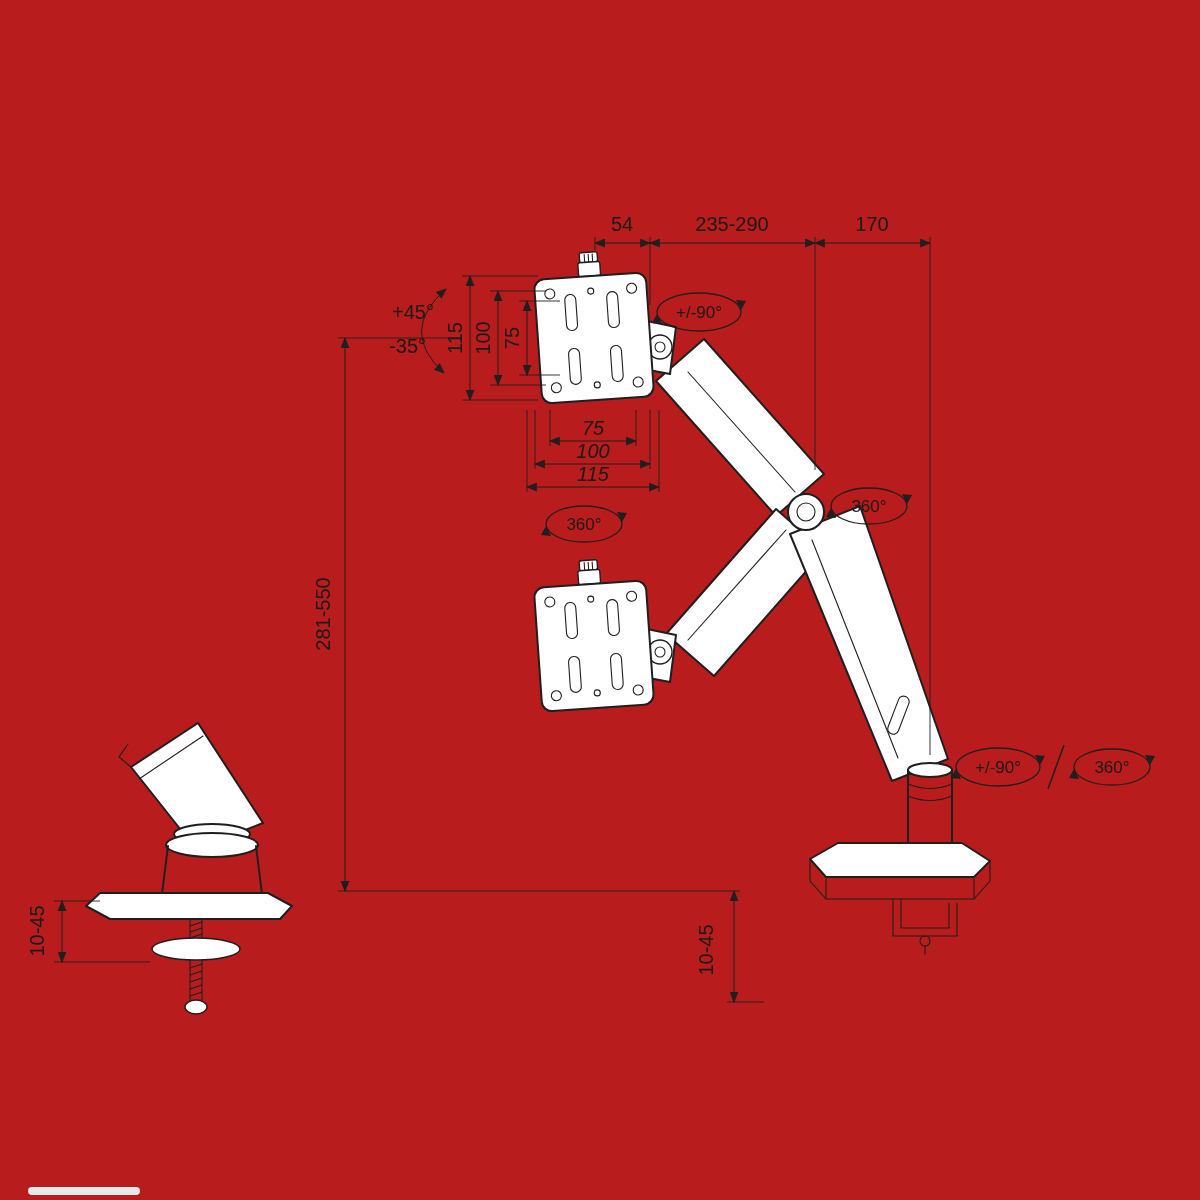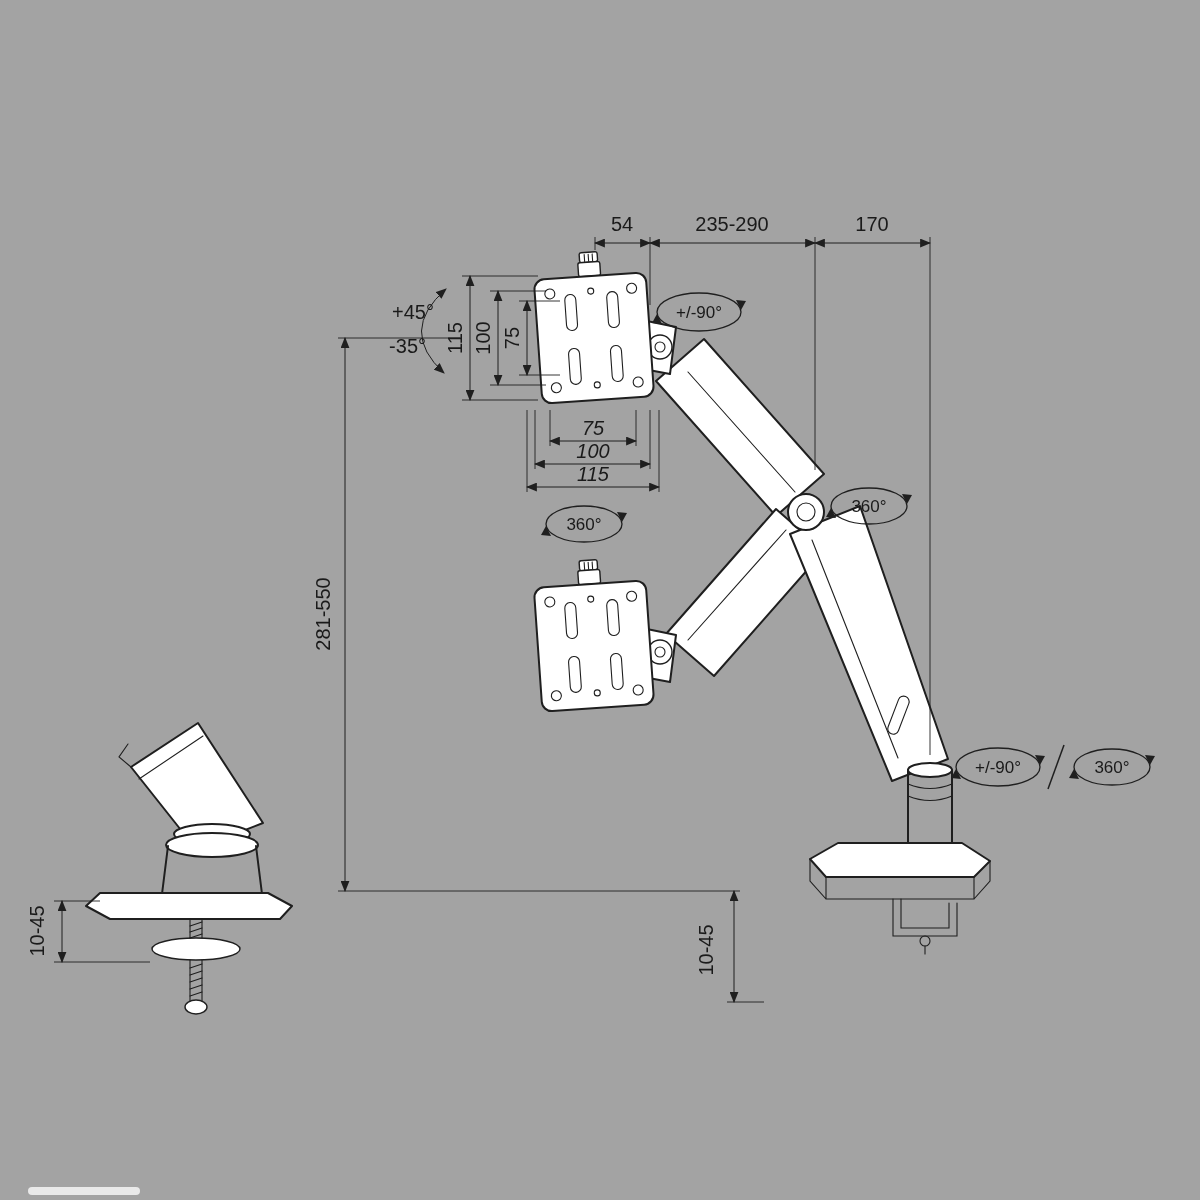--- a/index.html
+++ b/index.html
@@ -1,16 +1,16 @@
 <!DOCTYPE html>
 <html><head>
 <meta charset="utf-8">
 <style>
   html,body{margin:0;padding:0;background:#ffffff;}
-  .stage{width:1200px;height:1200px;position:relative;background:#a3a3a3;overflow:hidden;}
+  .stage{width:1200px;height:1200px;position:relative;background:#b91c1c;overflow:hidden;}
   svg{display:block;}
   .outline{stroke:#1f1f1f;stroke-width:2;fill:#ffffff;stroke-linejoin:round;stroke-linecap:round;}
   .detail{stroke:#1f1f1f;stroke-width:1.1;fill:none;stroke-linecap:round;}
   .ext{stroke:#1f1f1f;stroke-width:0.9;fill:none;}
   .dim{stroke:#1f1f1f;stroke-width:1;fill:none;marker-start:url(#arw);marker-end:url(#arw);}
   .rot{stroke:#1f1f1f;stroke-width:1.3;fill:none;}
   .dimtext{font:20px "Liberation Sans", sans-serif;fill:#1a1a1a;}
   .rottext{font:17px "Liberation Sans", sans-serif;fill:#1a1a1a;}
   .it{font-style:italic;}
 </style>

